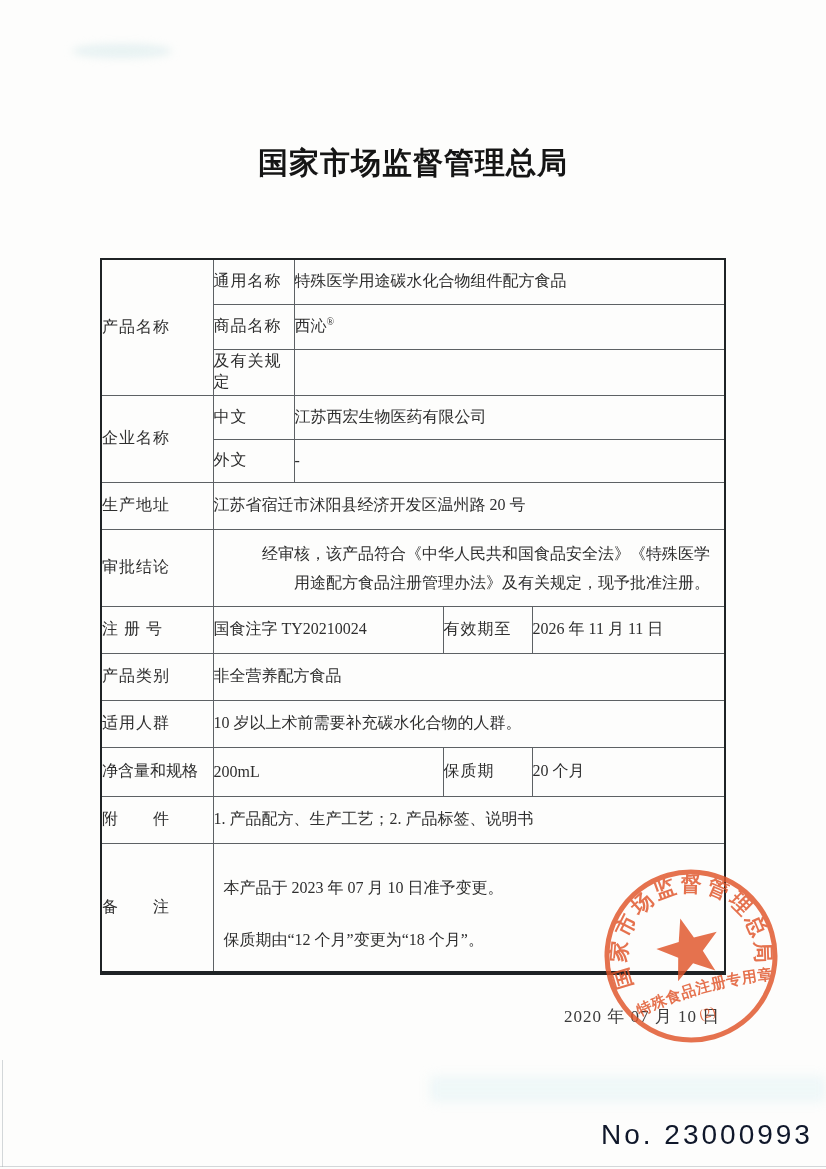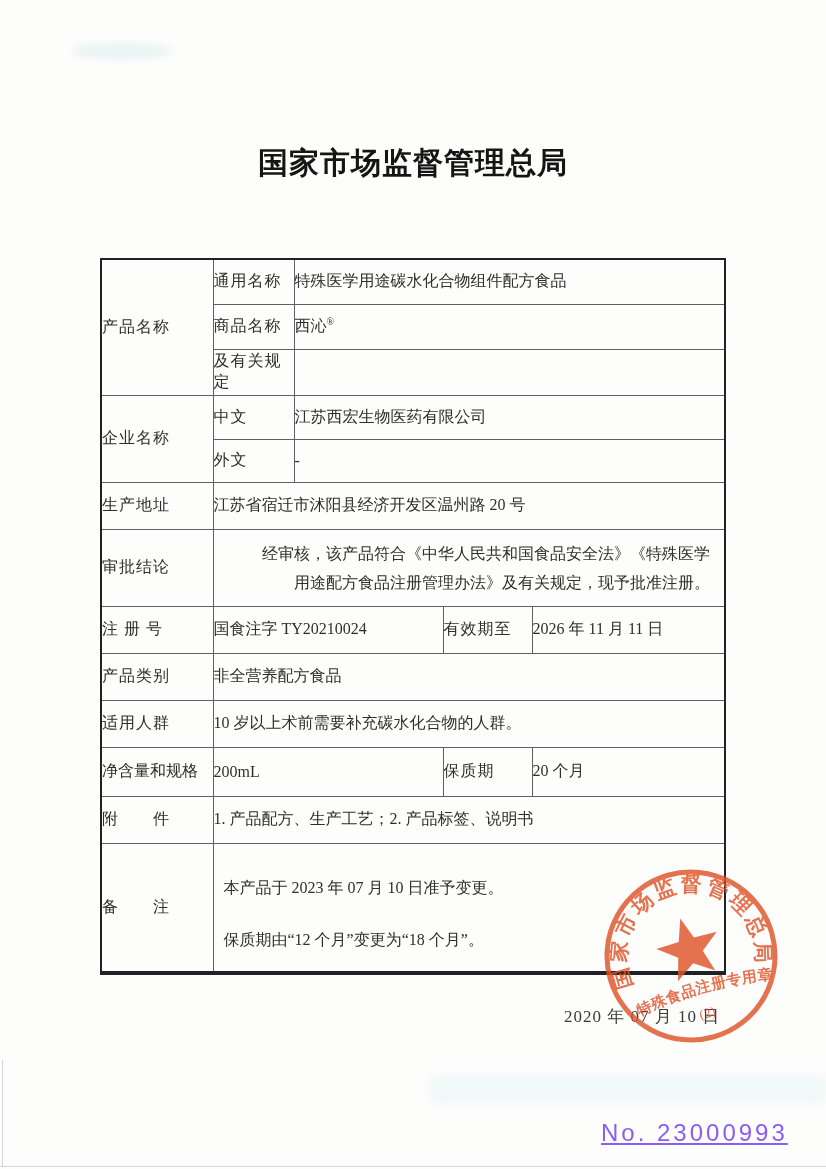--- a/index.html
+++ b/index.html
@@ -68,21 +68,21 @@
     position:absolute;left:564px;top:1005px;
     font-size:17px;letter-spacing:1px;color:#3a3a3a;
   }
   .seal{
     position:absolute;left:581px;top:846px;
     opacity:0.82;
   }
   .serial{
     position:absolute;left:601px;top:1119px;
     font-family:"Liberation Sans","DejaVu Sans",sans-serif;
-    font-size:24px;letter-spacing:3px;color:#8b5cf6;text-decoration:underline;
+    font-size:28px;letter-spacing:3px;color:#0f172a;
   }
 </style>
 </head>
 <body>
 
 <div class="page">
 
   <div class="smudge-top"></div>
   <div class="smudge-bottom"></div>
   <div class="page-edge-bottom"></div>

